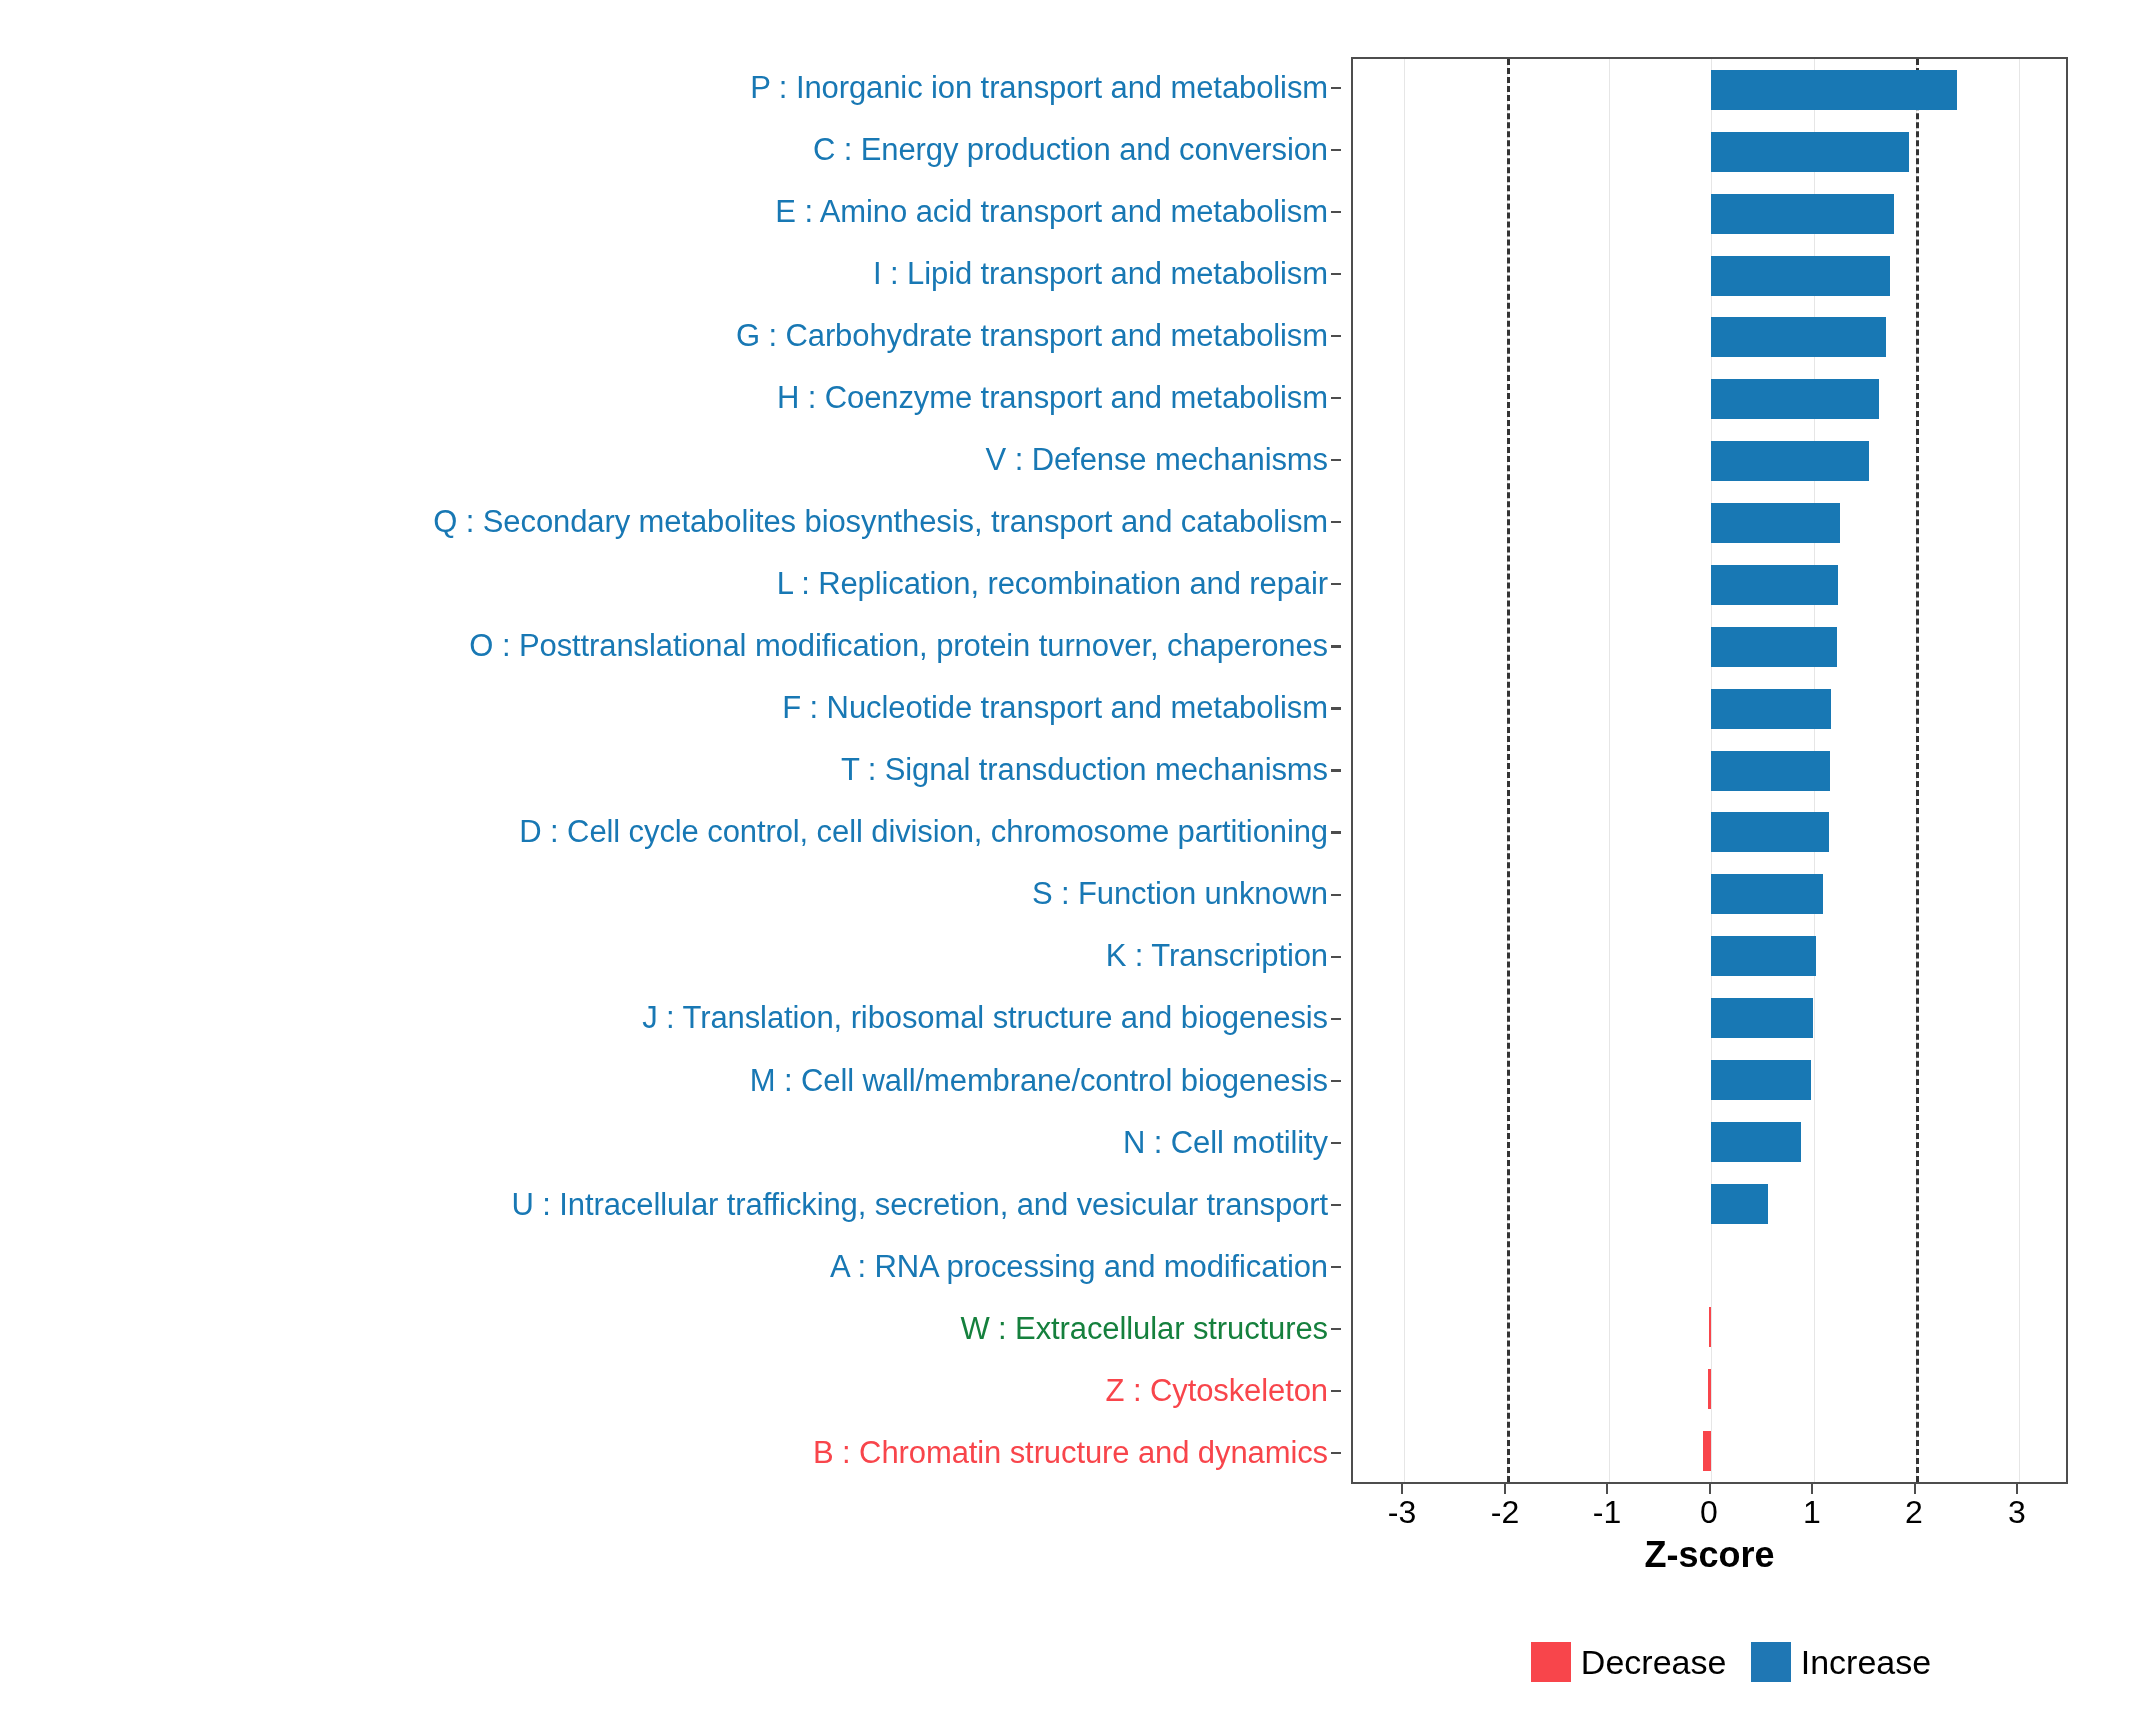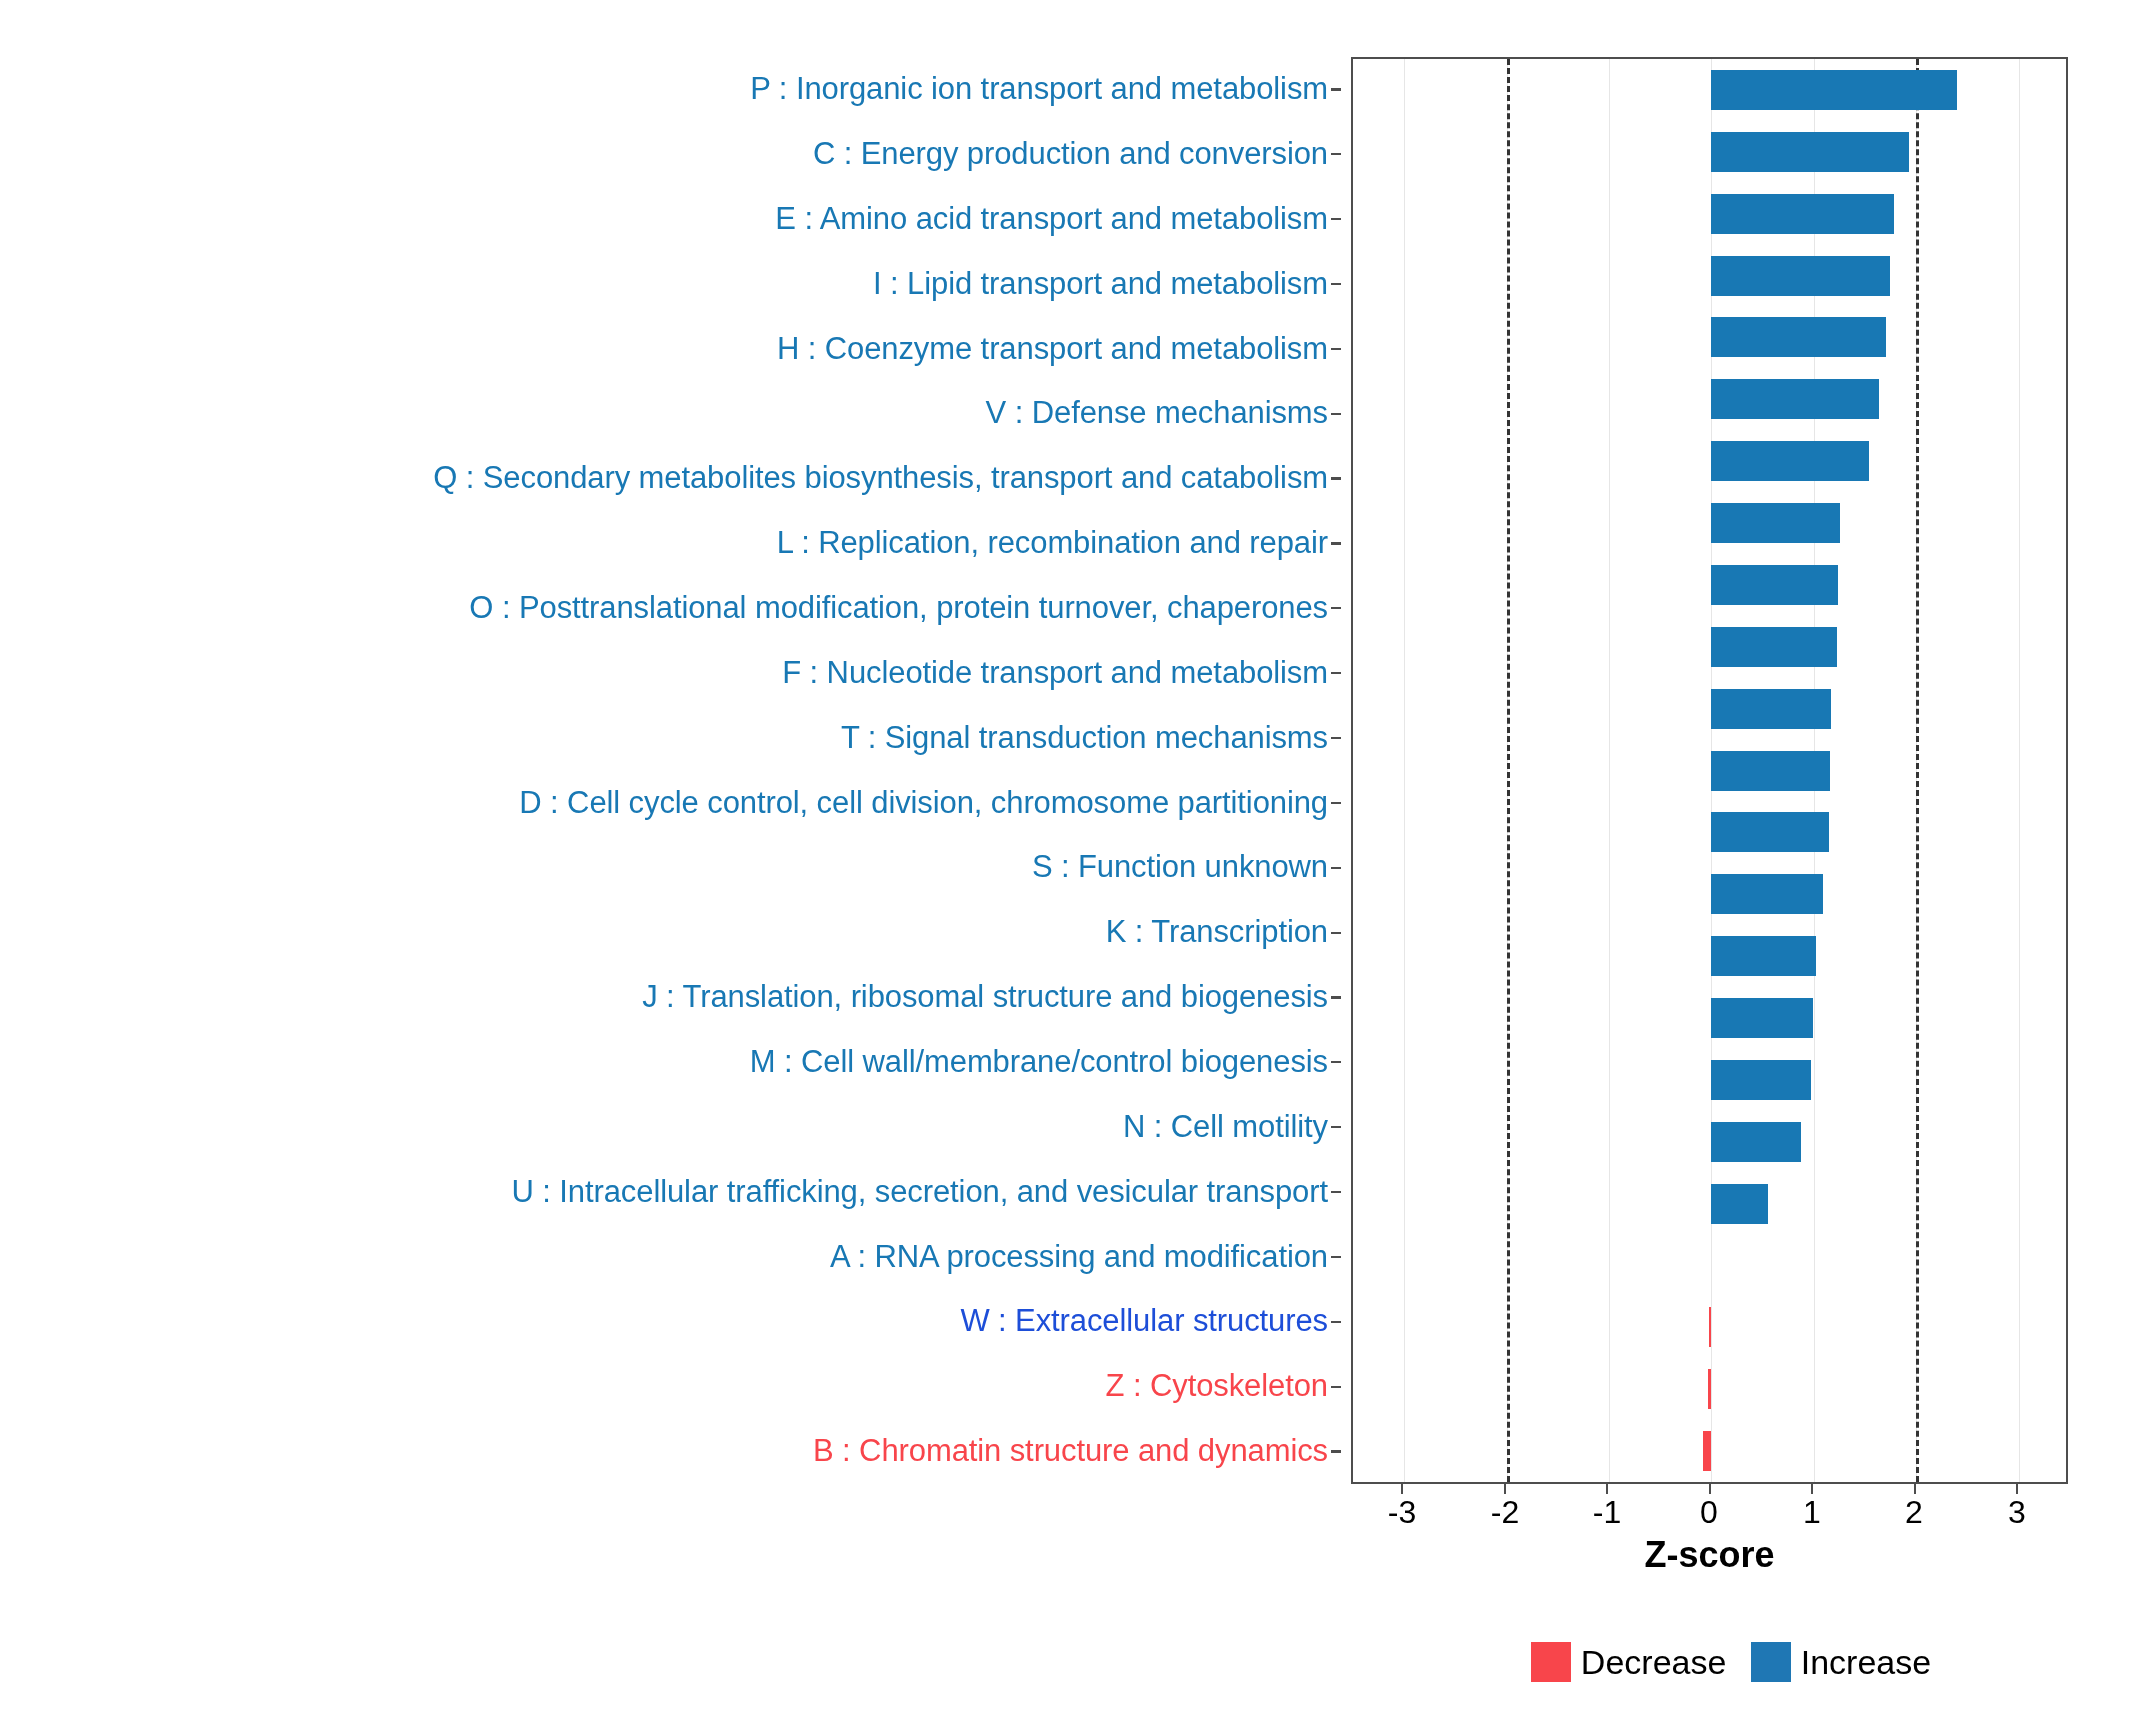--- a/index.html
+++ b/index.html
@@ -172,20 +172,24 @@
       </div>
       <div class="label-row">
         <span class="label-text" style="color: rgb(24, 120, 180);">E : Amino acid transport and metabolism</span>
         <span class="tick-stub"></span>
       </div>
       <div class="label-row">
         <span class="label-text" style="color: rgb(24, 120, 180);">I : Lipid transport and metabolism</span>
         <span class="tick-stub"></span>
       </div>
       <div class="label-row">
+        <span class="label-text" style="color: rgb(24, 120, 180);">G : Carbohydrate transport and metabolism</span>
+        <span class="tick-stub"></span>
+      </div>
+      <div class="label-row">
         <span class="label-text" style="color: rgb(24, 120, 180);">H : Coenzyme transport and metabolism</span>
         <span class="tick-stub"></span>
       </div>
       <div class="label-row">
         <span class="label-text" style="color: rgb(24, 120, 180);">V : Defense mechanisms</span>
         <span class="tick-stub"></span>
       </div>
       <div class="label-row">
         <span class="label-text" style="color: rgb(24, 120, 180);">Q : Secondary metabolites biosynthesis, transport and catabolism</span>
         <span class="tick-stub"></span>
@@ -232,21 +236,21 @@
       </div>
       <div class="label-row">
         <span class="label-text" style="color: rgb(24, 120, 180);">U : Intracellular trafficking, secretion, and vesicular transport</span>
         <span class="tick-stub"></span>
       </div>
       <div class="label-row">
         <span class="label-text" style="color: rgb(24, 120, 180);">A : RNA processing and modification</span>
         <span class="tick-stub"></span>
       </div>
       <div class="label-row">
-        <span class="label-text" style="color: #1d4ed8;">W : Extracellular structures</span>
+        <span class="label-text" style="color: #15803d;">W : Extracellular structures</span>
         <span class="tick-stub"></span>
       </div>
       <div class="label-row">
         <span class="label-text" style="color: rgb(248, 69, 75); text-align: right;">Z : Cytoskeleton</span>
         <span class="tick-stub"></span>
       </div>
       <div class="label-row">
         <span class="label-text" style="color: rgb(248, 69, 75);">B : Chromatin structure and dynamics</span>
         <span class="tick-stub"></span>
       </div>

